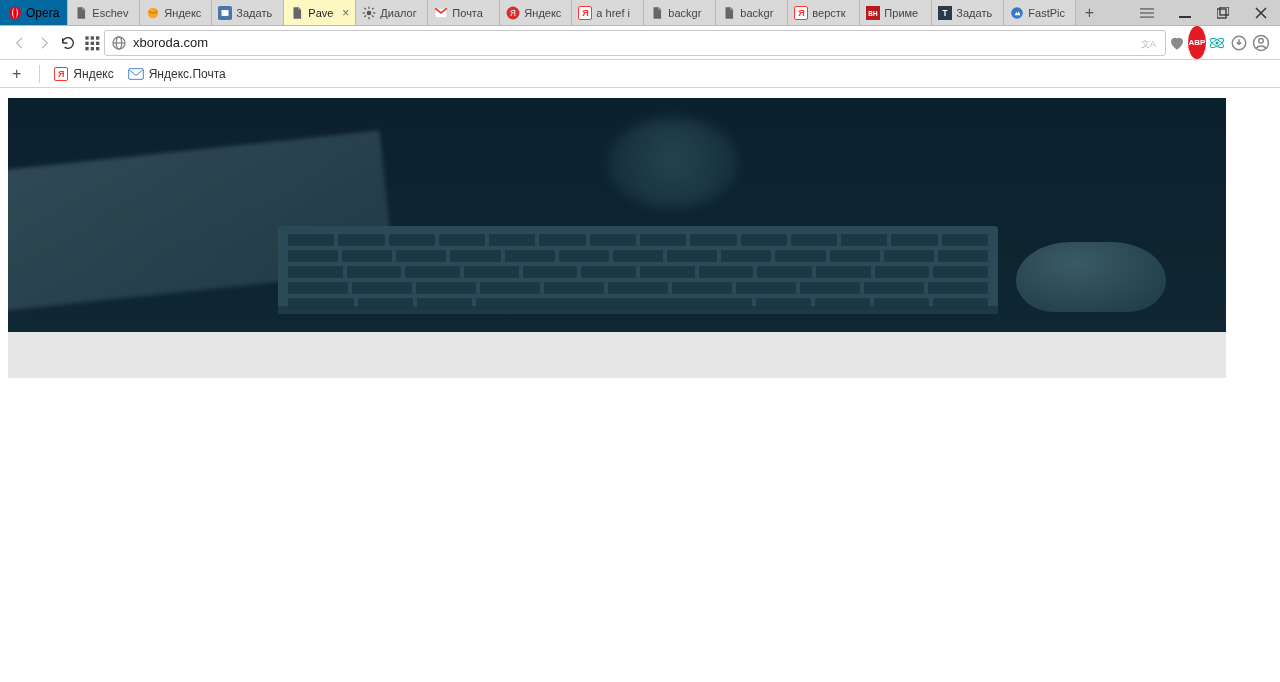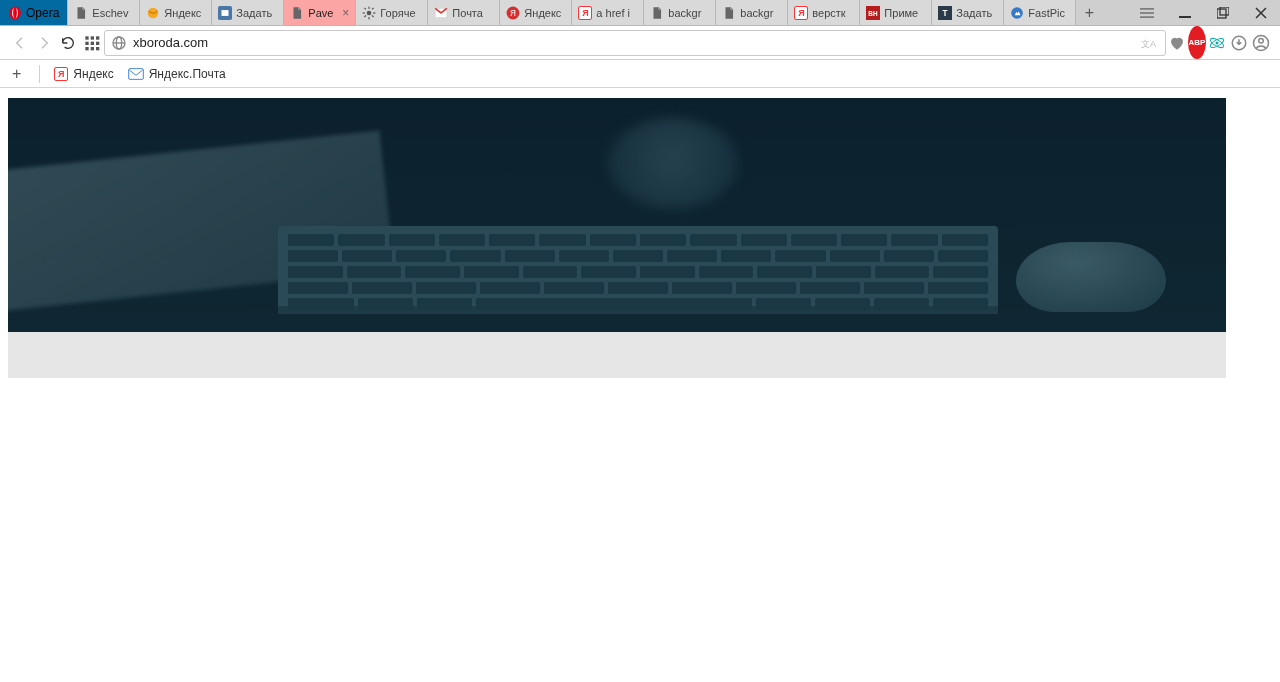--- a/index.html
+++ b/index.html
@@ -3,21 +3,21 @@
 <meta charset="utf-8">
 <style>
 * { box-sizing: border-box; margin: 0; padding: 0; }
 html, body { width: 1280px; height: 682px; font-family: "Segoe UI", Arial, sans-serif; font-size: 12px; background: #fff; overflow: hidden; }
 
 
 .tabstrip { display: flex; align-items: stretch; height: 26px; background: #cfcfcf; border-bottom: 1px solid #b8b8b8; }
 .tabstrip .opera { display: flex; align-items: center; gap: 4px; padding: 0 8px; background: #0369a1; border-right: 1px solid #b8b8b8; min-width: 60px; }
 .tabstrip .opera .logo { width: 14px; height: 14px; }
 .tab { display: flex; align-items: center; gap: 4px; padding: 0 6px; width: 72px; background: #d9d9d9; border-right: 1px solid #b8b8b8; color: #444; white-space: nowrap; overflow: hidden; font-size: 11px; cursor: default; }
-.tab.active { background: #fca5a5; color: #222; }
+.tab.active { background: #fef9c3; color: #222; }
 .tab .favicon { width: 14px; height: 14px; flex: 0 0 14px; display: flex; align-items: center; justify-content: center; }
 .tab .label { overflow: hidden; text-overflow: clip; flex: 1 1 auto; }
 .tab .close { color: #666; font-size: 12px; flex: 0 0 auto; }
 .newtab { display: flex; align-items: center; justify-content: center; width: 26px; color: #555; font-size: 16px; }
 .spacer { flex: 1; }
 .wmenu, .wbtn { display: flex; align-items: center; justify-content: center; width: 38px; color: #333; }
 
 
 .addrbar { display: flex; align-items: center; height: 34px; background: #fff; border-bottom: 1px solid #d0d0d0; padding: 0 8px; gap: 0; }
 .nbtn { width: 24px; height: 24px; display: flex; align-items: center; justify-content: center; color: #555; border-radius: 3px; }
@@ -112,21 +112,21 @@
             <rect x="11" y="19" width="2" height="4"></rect>
             <rect x="1" y="11" width="4" height="2"></rect>
             <rect x="19" y="11" width="4" height="2"></rect>
             <rect x="3.5" y="3.5" width="4" height="2" transform="rotate(45 5.5 4.5)"></rect>
             <rect x="16.5" y="16.5" width="4" height="2" transform="rotate(45 18.5 17.5)"></rect>
             <rect x="16.5" y="3.5" width="4" height="2" transform="rotate(-45 18.5 4.5)"></rect>
             <rect x="3.5" y="16.5" width="4" height="2" transform="rotate(-45 5.5 17.5)"></rect>
           </g>
         </svg>
       </span>
-      <span class="label">Горяче</span>
+      <span class="label">Диалог</span>
     </div>
     <div class="tab">
       <span class="favicon">
         <svg viewBox="0 0 24 24" width="14" height="14">
           <rect x="2" y="4" width="20" height="16" fill="#fff" stroke="#ccc"></rect>
           <path d="M2 4l10 8L22 4" fill="none" stroke="#e53935" stroke-width="3"></path>
         </svg>
       </span>
       <span class="label">Почта</span>
     </div>

